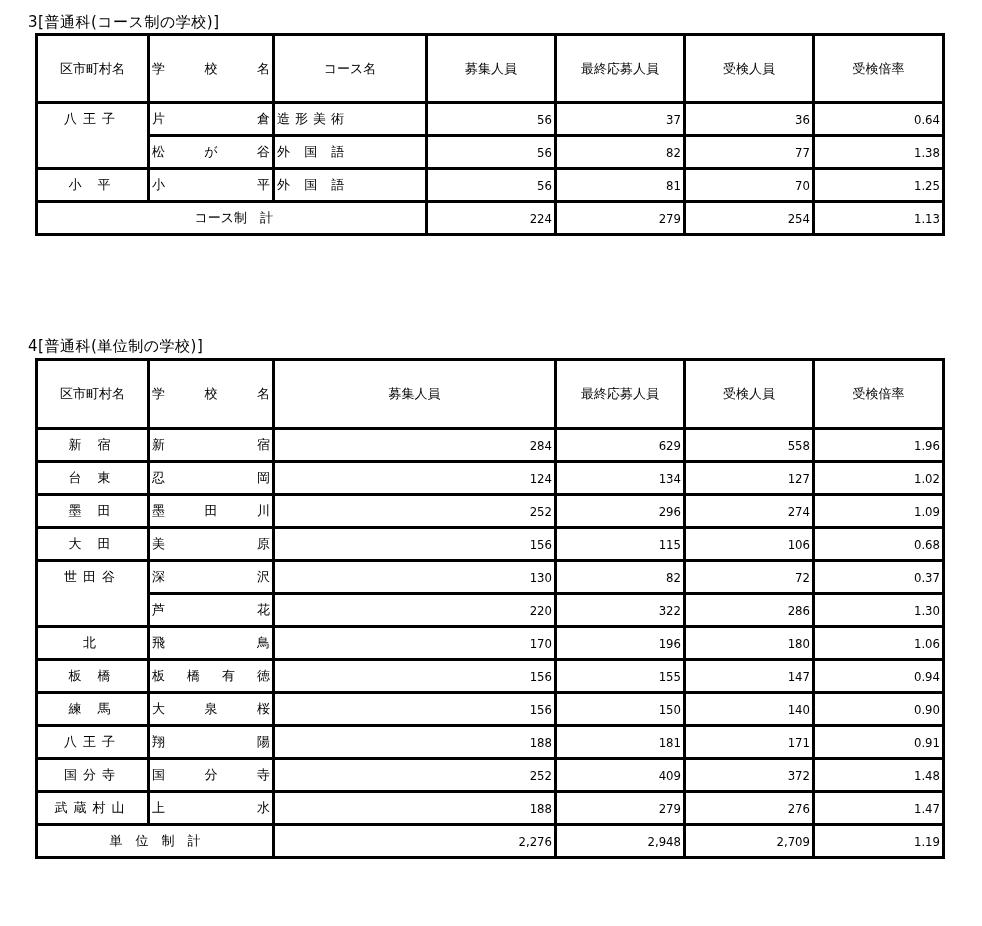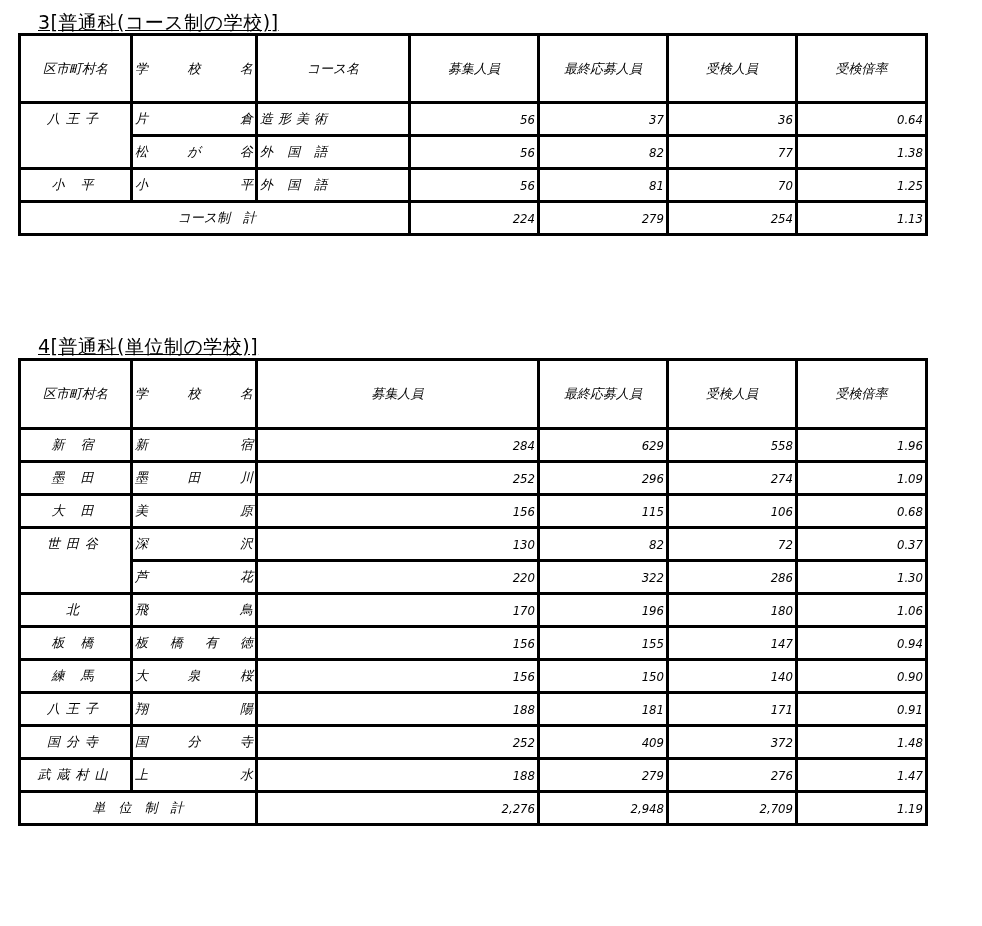--- a/index.html
+++ b/index.html
@@ -1,19 +1,19 @@
 <!DOCTYPE html>
 <html><head>
 <meta charset="utf-8">
 <style>
   html, body { margin: 0; padding: 0; background: #ffffff; }
   body { width: 982px; height: 926px; position: relative; overflow: hidden;
          font-family: "DejaVu Sans", "Liberation Sans", sans-serif; color: #000; }
-  .section-title { position: absolute; left: 38px; font-size: 19px; line-height: 16px; letter-spacing: 0.5px; text-decoration: underline; }
-  table.grid { position: absolute; left: 18px; border-collapse: collapse; table-layout: fixed; font-style: italic; }
+  .section-title { position: absolute; left: 28px; font-size: 15px; line-height: 16px; letter-spacing: 0.5px; }
+  table.grid { position: absolute; left: 35px; border-collapse: collapse; table-layout: fixed; }
   table.grid td, table.grid th {
     border: 3px solid #000; padding: 0 2px; font-weight: normal; font-size: 13px;
     white-space: nowrap; overflow: hidden; box-sizing: border-box;
   }
   table.grid th { text-align: center; }
   .c-center { text-align: center; letter-spacing: 6px; }
   .c-school { text-align: left; }
   .c-course { text-align: left; letter-spacing: 5px; }
   .c-num { text-align: right; font-family: "DejaVu Sans Condensed", "Liberation Sans Narrow", "Liberation Sans", sans-serif; font-size: 13px; }
   .school-wrap { display: flex; justify-content: space-between; width: 100%; }
@@ -142,20 +142,33 @@
             <span>新</span>
             <span>宿</span>
           </span>
         </td>
         <td class="c-num">284</td>
         <td class="c-num">629</td>
         <td class="c-num">558</td>
         <td class="c-num">1.96</td>
       </tr>
       <tr style="height: 33px;">
+        <td class="c-center">台 東</td>
+        <td class="c-school">
+          <span class="school-wrap">
+            <span>忍</span>
+            <span>岡</span>
+          </span>
+        </td>
+        <td class="c-num">124</td>
+        <td class="c-num">134</td>
+        <td class="c-num">127</td>
+        <td class="c-num">1.02</td>
+      </tr>
+      <tr style="height: 33px;">
         <td class="c-center">墨 田</td>
         <td class="c-school">
           <span class="school-wrap">
             <span>墨</span>
             <span>田</span>
             <span>川</span>
           </span>
         </td>
         <td class="c-num">252</td>
         <td class="c-num">296</td>

